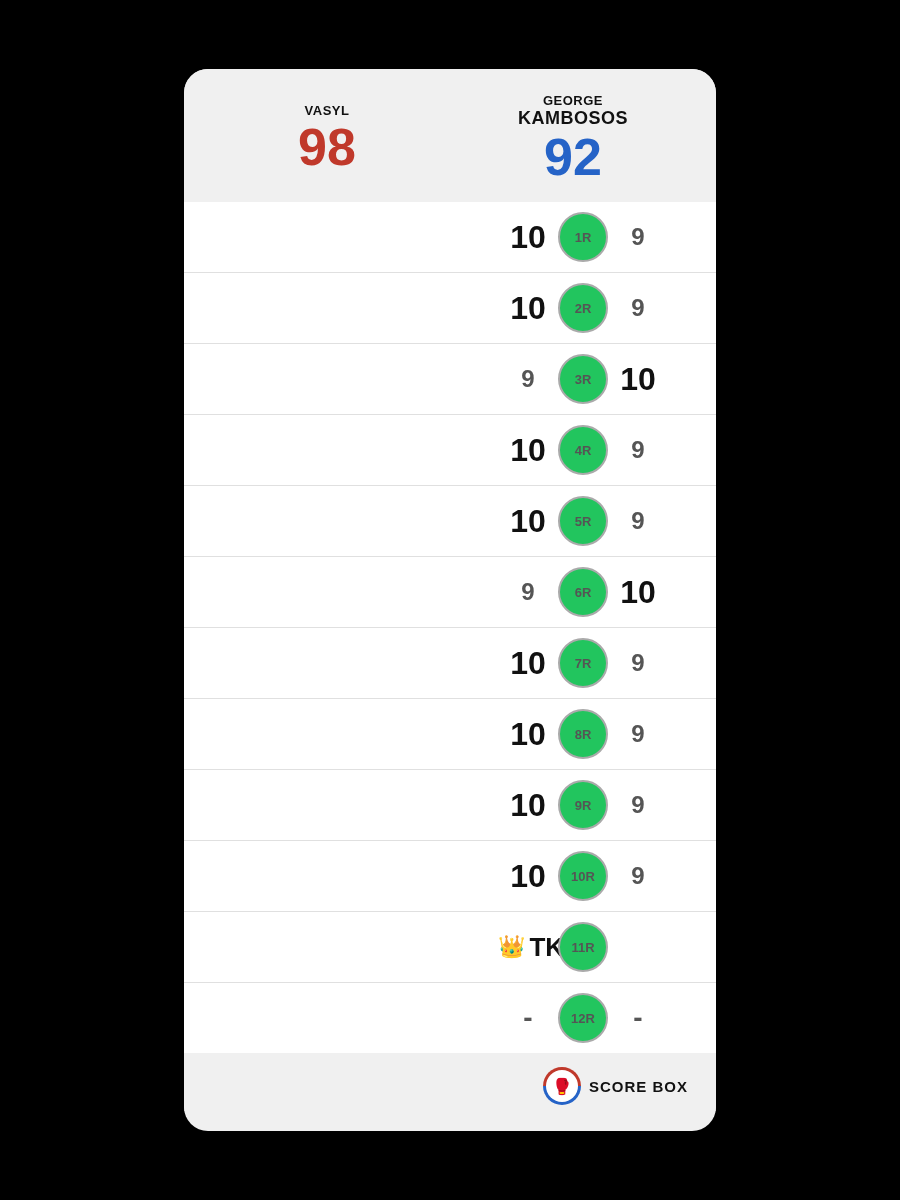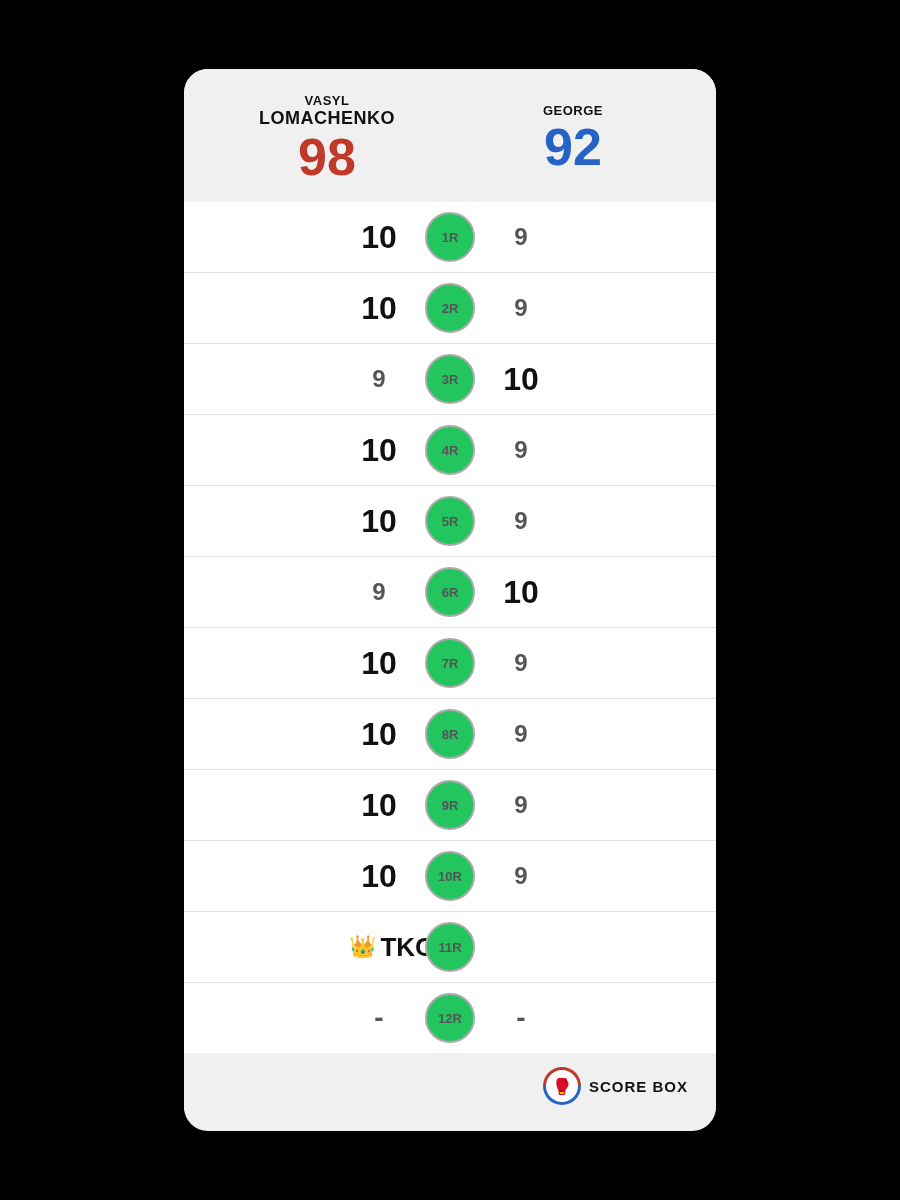--- a/index.html
+++ b/index.html
@@ -57,25 +57,24 @@
       color: #2563c7;
       line-height: 1.1;
     }
     .rounds-container {
       background: #fff;
       margin: 0;
     }
     .round-row {
       display: flex;
       align-items: center;
-      justify-content: center;
+      justify-content: flex-end;
       padding: 10px 48px;
       border-bottom: 1px solid #e0e0e0;
       background: #fff;
-      gap: 16px;
     }
     .round-row:last-child {
       border-bottom: none;
     }
     .score-left {
       font-size: 28px;
       font-weight: 900;
       color: #111;
       width: 60px;
       text-align: center;
@@ -160,25 +159,25 @@
       color: #555;
     }
   </style>
 </head>
 <body>
 
 <div class="scorecard">
   <div class="header">
     <div class="fighter">
       <div class="fighter-name-top">VASYL</div>
-      <div class="fighter-name-bottom">LOMACHENKO</div>
       <div class="score-red">98</div>
     </div>
     <div class="fighter">
       <div class="fighter-name-top">GEORGE</div>
+      <div class="fighter-name-bottom">KAMBOSOS</div>
       <div class="score-blue">92</div>
     </div>
   </div>
 
   <div class="rounds-container">
 
   <div class="round-row">
         <div class="score-left winner">10</div>
         <div class="round-badge">1R</div>
         <div class="score-right normal-score">9</div>

